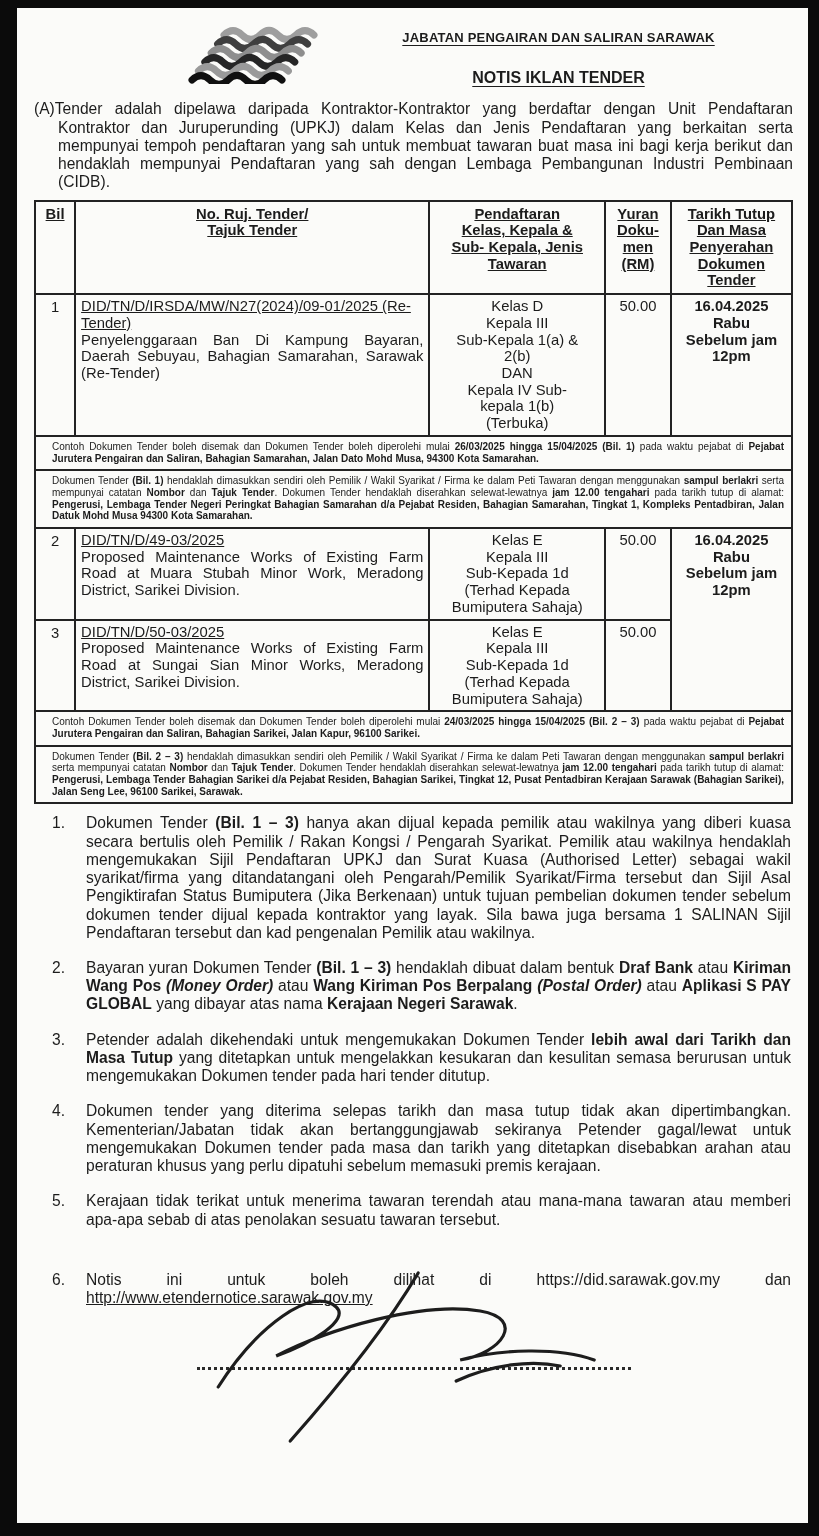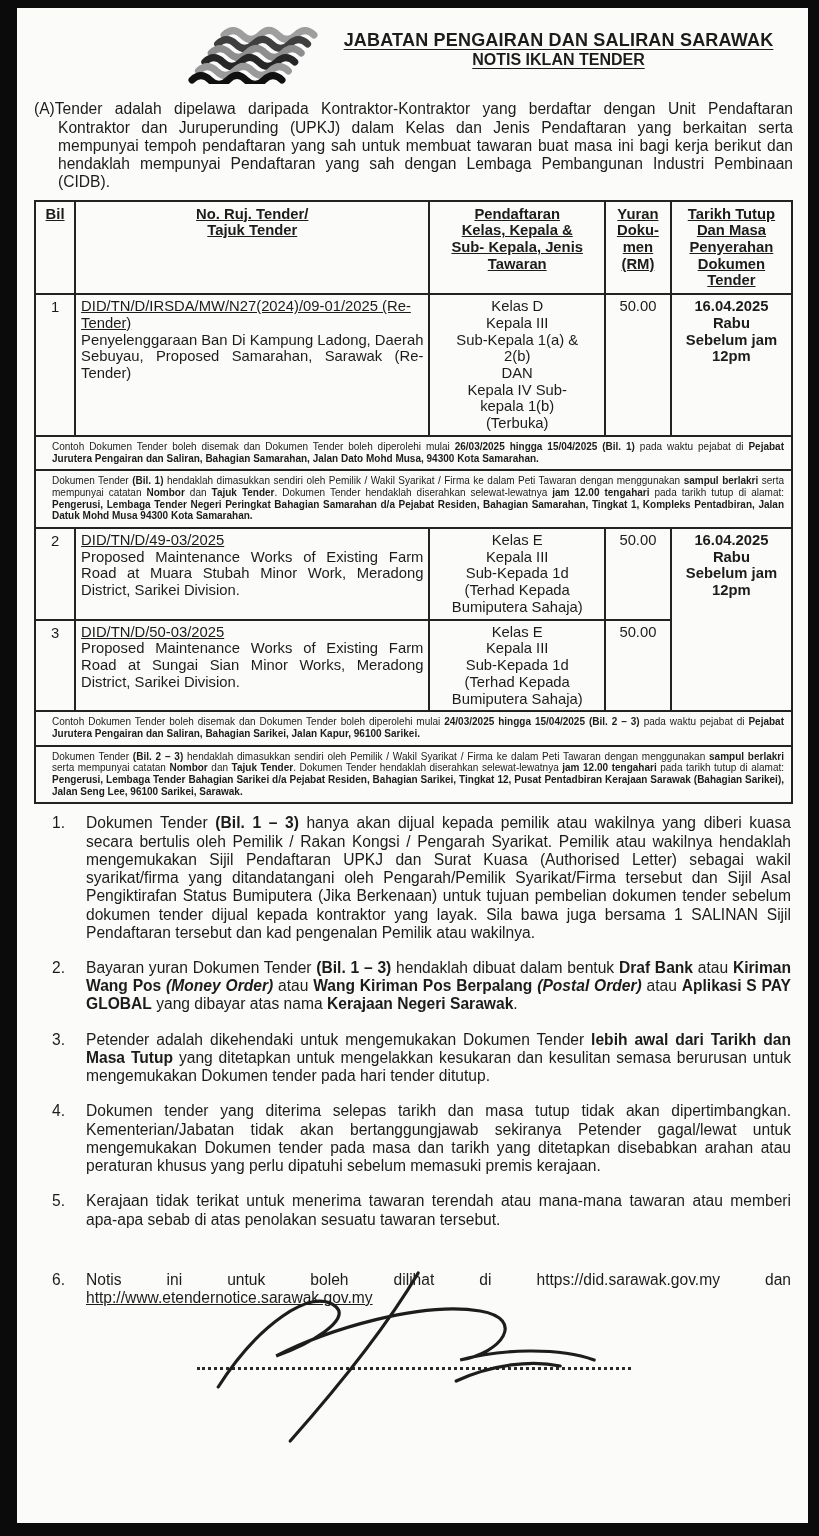--- a/index.html
+++ b/index.html
@@ -8,22 +8,22 @@
         padding:12px 15px 6px 17px;color:#1c1c1c;
         font-family:"Liberation Sans", sans-serif;font-size:15.6px;line-height:1.18;}
   
   .b{font-weight:bold;} .i{font-style:italic;} .u{text-decoration:underline;}
   .pre{white-space:pre-line;}
 
   
   .hd{display:flex;align-items:flex-start;margin:4px 0 12px 0;}
   .logo-wrap{margin-left:148px;flex:none;}
   .titles{flex:1;text-align:center;padding-top:6px;}
-  .org-title{font-weight:bold;font-size:18px;text-decoration:underline;text-underline-offset:3px;letter-spacing:.2px;}
-  .doc-title{font-weight:bold;font-size:16px;text-decoration:underline;text-underline-offset:3px;}
+  .org-title{font-weight:bold;font-size:13px;text-decoration:underline;text-underline-offset:3px;letter-spacing:.2px;}
+  .doc-title{font-weight:bold;font-size:16px;text-decoration:underline;text-underline-offset:3px;margin-top:24px;}
 
   
   .intro{text-align:justify;margin:0 0 8px 0;padding-left:24px;text-indent:-24px;line-height:1.17;}
 
   
   table{width:100%;border-collapse:collapse;table-layout:fixed;}
   th,td{border:2px solid #232323;vertical-align:top;box-sizing:border-box;}
   th{font-weight:bold;text-align:center;font-size:14.8px;line-height:1.13;padding:4px 2px;text-decoration:underline;}
   td{font-size:14.8px;line-height:1.13;padding:3px 5px;}
   td.c{text-align:center;}
@@ -99,21 +99,21 @@
 Penyerahan
 Dokumen
 Tender</th>
         </tr>
       </thead>
       <tbody>
         <tr>
           <td class="c bil">1</td>
           <td>
             <span class="ref">DID/TN/D/IRSDA/MW/N27(2024)/09-01/2025 (Re-Tender)</span>
-            <div class="ttl">Penyelenggaraan Ban Di Kampung Ladong, Daerah Sebuyau, Proposed Samarahan, Sarawak (Re-Tender)</div>
+            <div class="ttl">Penyelenggaraan Ban Di Kampung Bayaran, Daerah Sebuyau, Bahagian Samarahan, Sarawak (Re-Tender)</div>
           </td>
           <td class="c pre">Kelas D
 Kepala III
 Sub-Kepala 1(a) &amp;
 2(b)
 DAN
 Kepala IV Sub-
 kepala 1(b)
 (Terbuka)</td>
           <td class="c fee">50.00</td>

